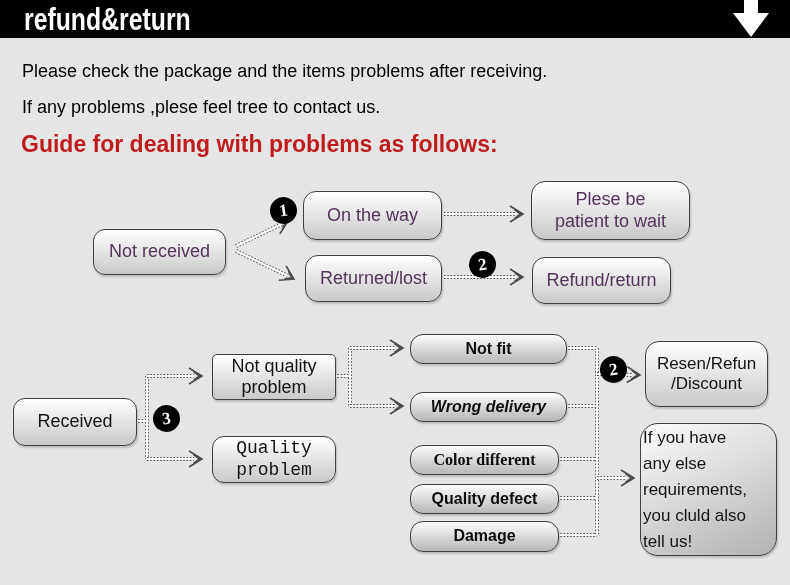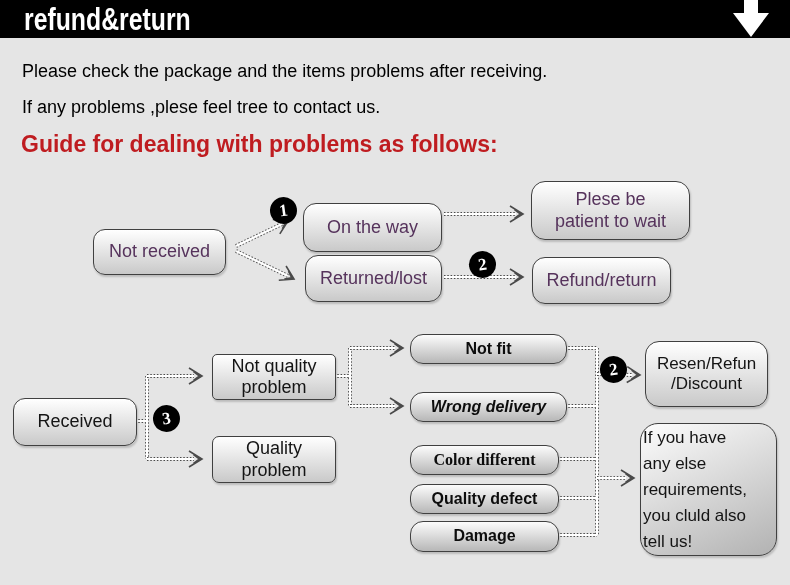--- a/index.html
+++ b/index.html
@@ -28,28 +28,28 @@
   
   .fbox{position:absolute;z-index:2;border:1px solid #404040;display:flex;align-items:center;
         justify-content:center;text-align:center;white-space:pre-line;line-height:1.18;
         background:linear-gradient(#ffffff,#c9c9c9);box-shadow:1px 2px 2px rgba(0,0,0,0.18);}
   .purple{color:#56335c;font-size:18px;}
   .dark{color:#141414;font-size:18px;}
   .small{color:#0d0d0d;font-size:16px;font-weight:bold;border-radius:13px;
         background:linear-gradient(#fcfcfc,#b7b7b7);}
 
   #b-notrec{left:93px;top:229px;width:131px;height:44px;border-radius:12px;}
-  #b-ontheway{left:303px;top:191px;width:137px;height:47px;border-radius:13px;margin-top:12px;}
+  #b-ontheway{left:303px;top:191px;width:137px;height:47px;border-radius:13px;}
   #b-retlost{left:305px;top:255px;width:135px;height:45px;border-radius:13px;}
   #b-patient{left:531px;top:181px;width:157px;height:57px;border-radius:14px;}
   #b-refret{left:532px;top:257px;width:137px;height:45px;border-radius:13px;}
 
   #b-received{left:13px;top:398px;width:122px;height:46px;border-radius:12px;}
   #b-notqual{left:212px;top:354px;width:122px;height:44px;border-radius:5px;}
-  #b-qualprob{left:212px;top:436px;width:122px;height:45px;border-radius:7px;}
+  #b-qualprob{left:212px;top:436px;width:122px;height:45px;border-radius:12px;font-family:Liberation Mono, monospace;}
   #b-notfit{left:410px;top:334px;width:155px;height:28px;}
   #b-wrongdel{left:410px;top:392px;width:155px;height:28px;font-style:italic;}
   #b-colordiff{left:410px;top:445px;width:147px;height:28px;font-family:Liberation Serif, serif;}
   #b-qualdef{left:410px;top:484px;width:147px;height:28px;}
   #b-damage{left:410px;top:521px;width:147px;height:29px;}
   #b-resen{left:645px;top:341px;width:121px;height:64px;border-radius:14px;font-size:17px;}
   #b-ifyou{left:640px;top:423px;width:133px;height:131px;border-radius:18px;font-size:17px;
         line-height:26px;justify-content:flex-start;text-align:left;padding-left:2px;
         background:linear-gradient(155deg,#fdfdfd,#b2b2b2);}
 

